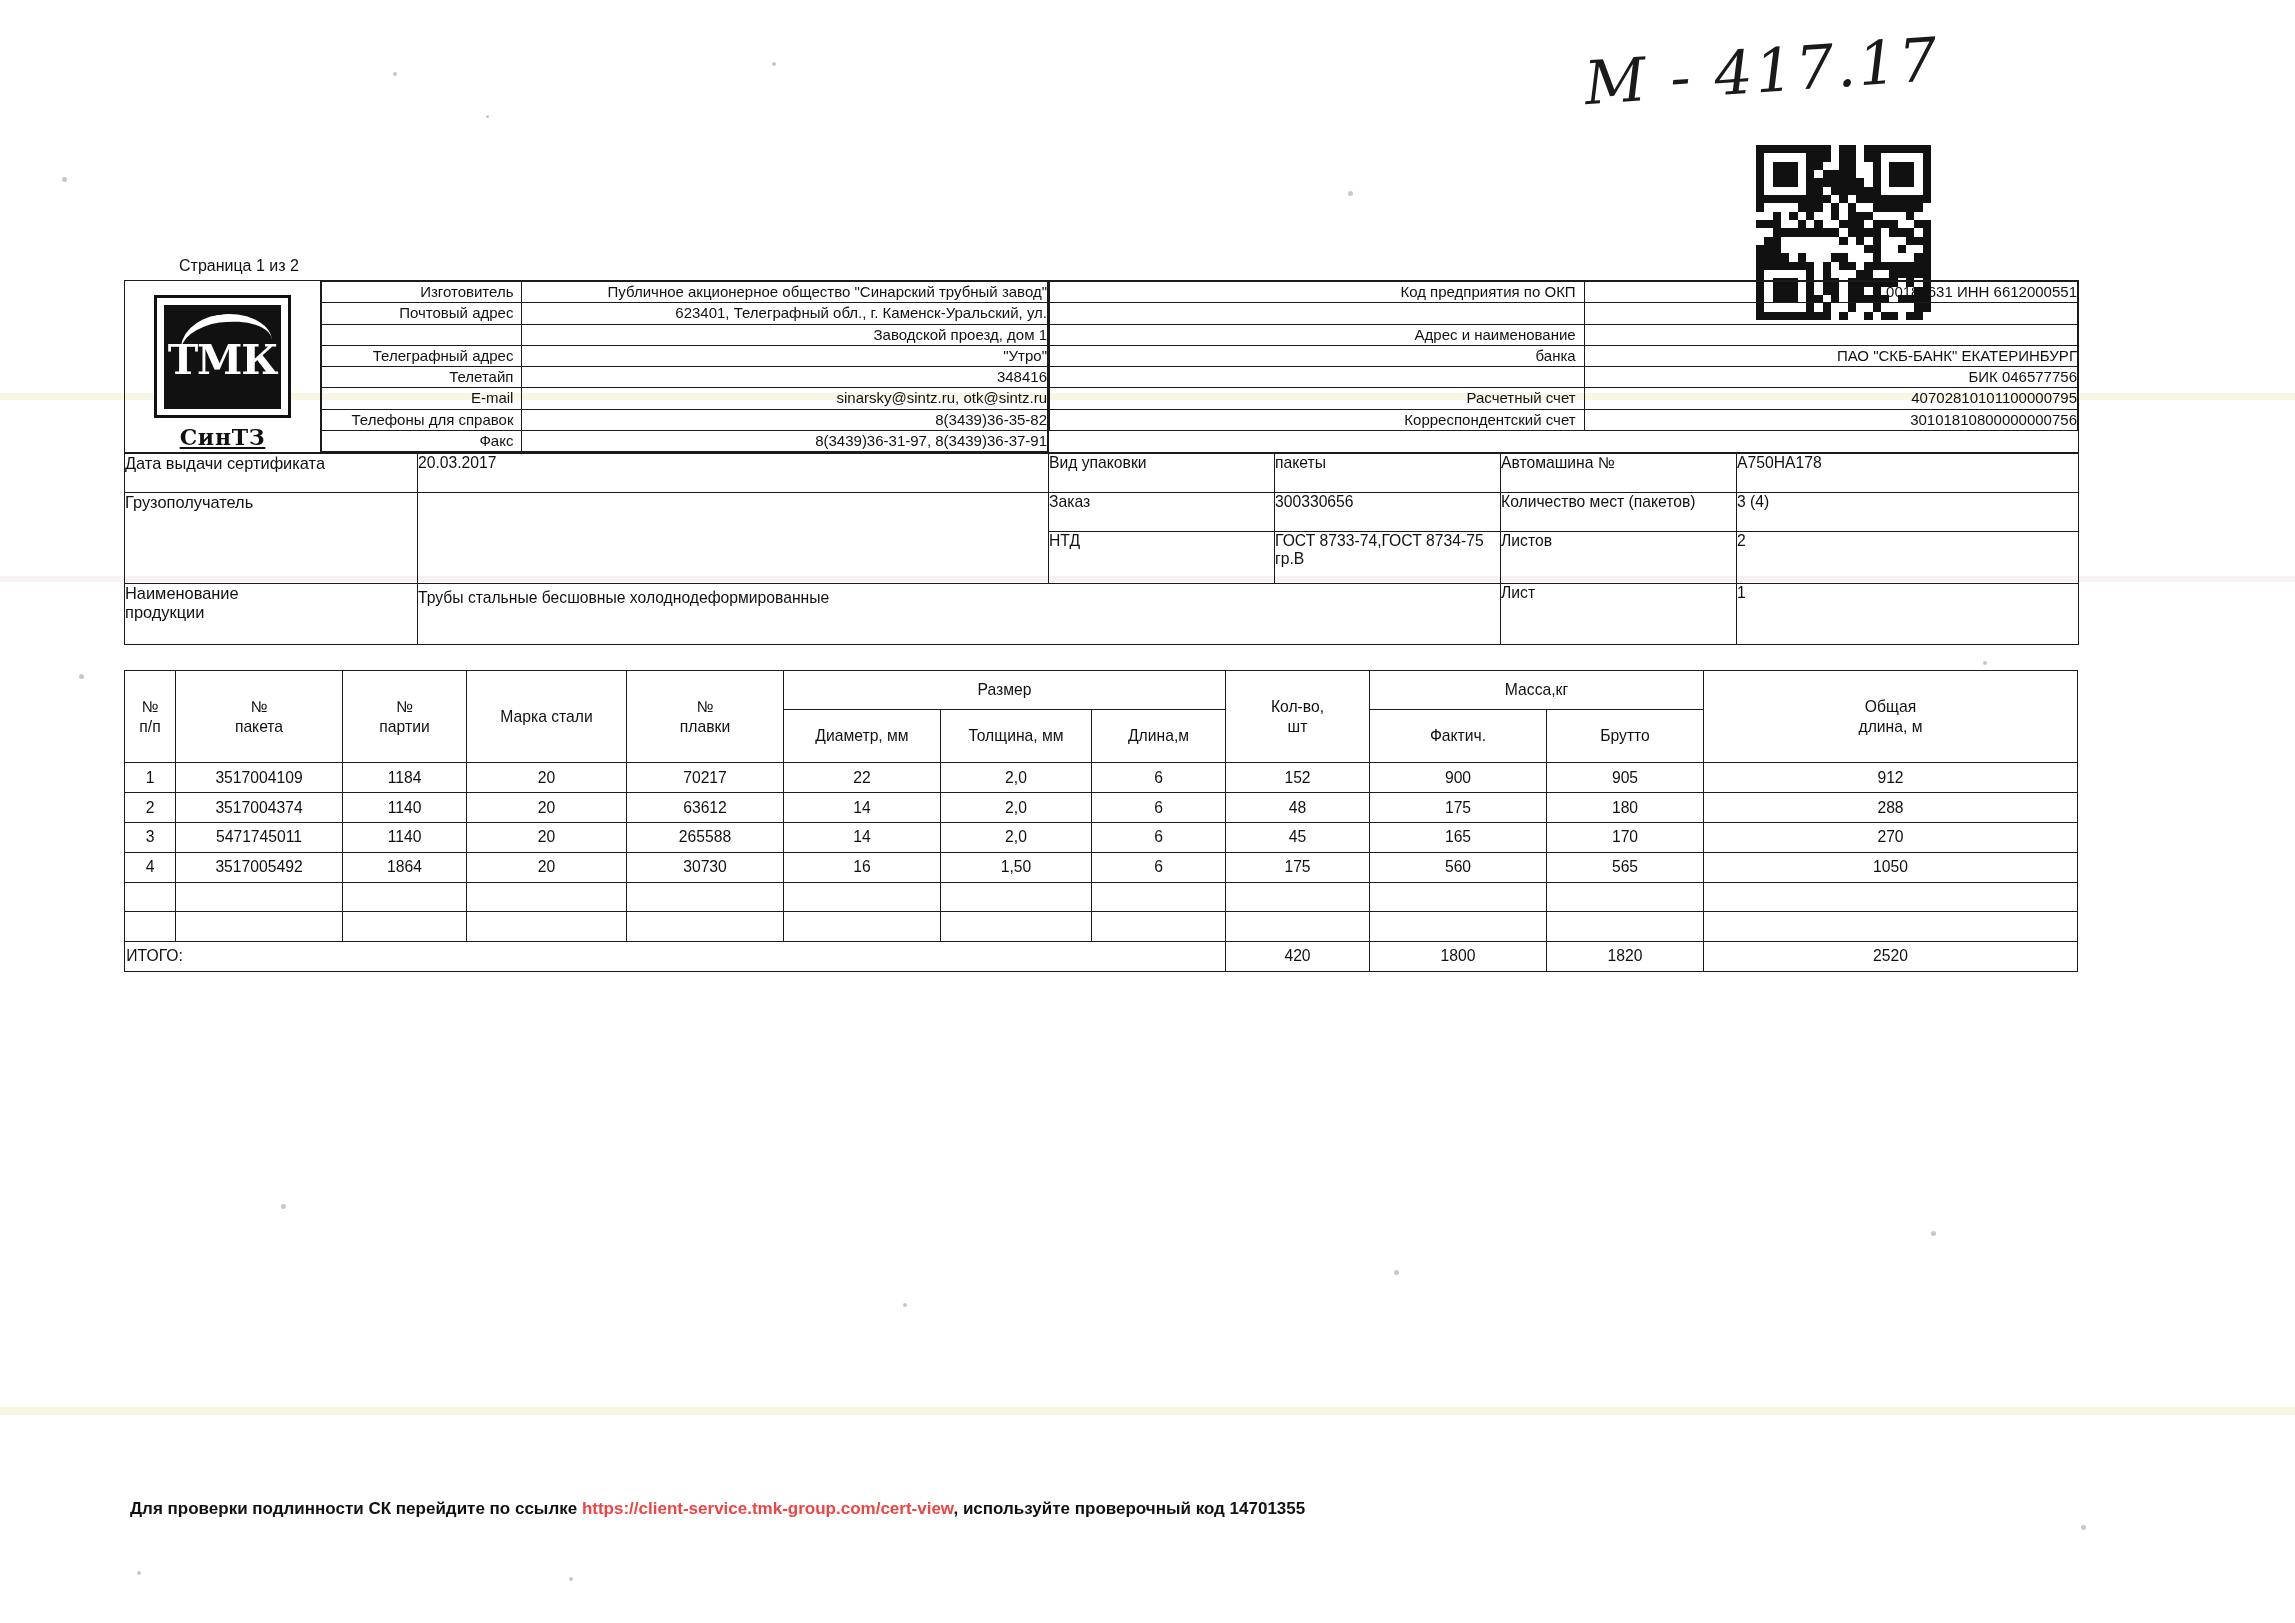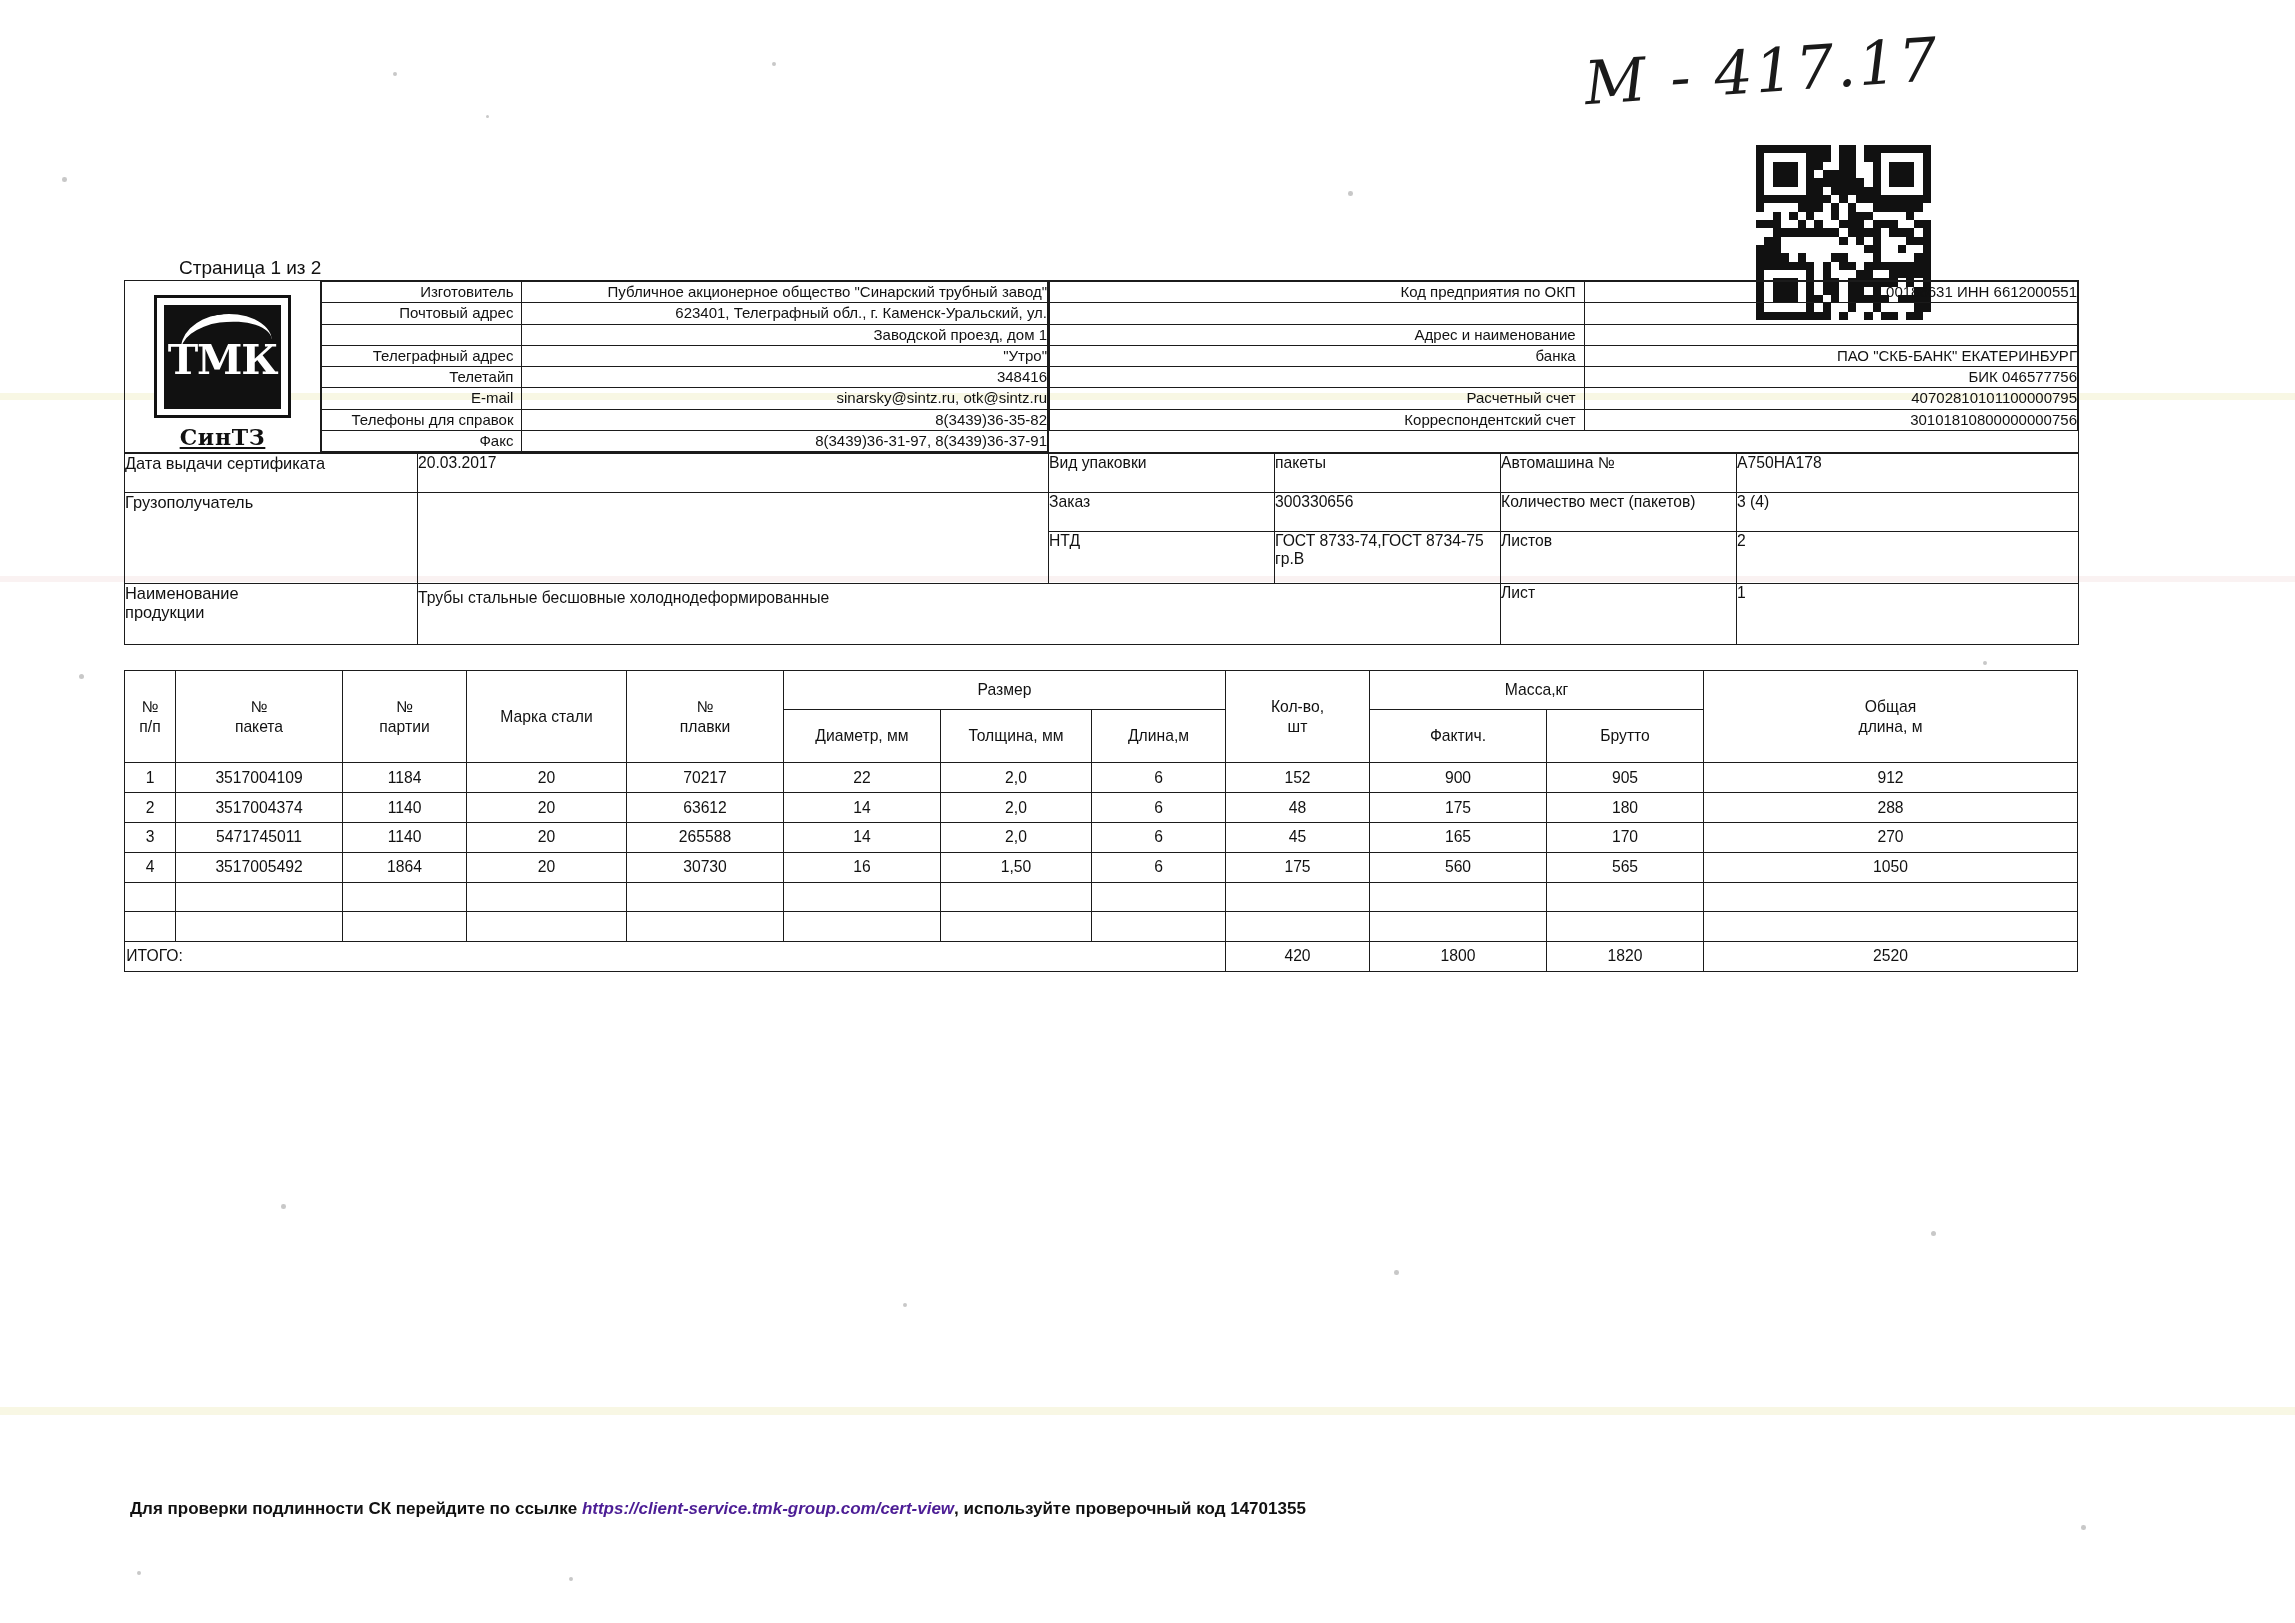--- a/index.html
+++ b/index.html
@@ -63,21 +63,21 @@
     grid-template-rows: repeat(21, 1fr);
   }
   .qr-grid i { background: transparent; display: block; }
   .qr-grid i.on { background: #111; }
 
   
   .page-label {
     position: absolute;
     left: 179px;
     top: 257px;
-    font-size: 19px;
+    font-size: 16px;
   }
 
   
   .doc {
     position: absolute;
     left: 124px;
     top: 280px;
     width: 1954px;
   }
   table.grid {
@@ -188,21 +188,21 @@
   table.prod td.empty { height: 23.6px; }
 
   
   .footer {
     position: absolute;
     left: 130px;
     top: 1499px;
     font-size: 17px;
     font-weight: bold;
   }
-  .footer .lnk { color: #4c1d95; font-style: italic; }
+  .footer .lnk { color: #ef4444; }
 </style>
 </head>
 <body>
 
 <div class="scan-band band-yellow" style="top:393px;height:6.5px;"></div>
 <div class="scan-band band-pink" style="top:576px;height:5.9px;"></div>
 <div class="scan-band band-yellow" style="top:1407px;height:7.9px;"></div>
 
 <div class="scan-noise" style="left:62px;top:177px;width:4.6px;height:4.6px;"></div>
 <div class="scan-noise" style="left:393px;top:72px;width:3.9px;height:3.9px;"></div>

